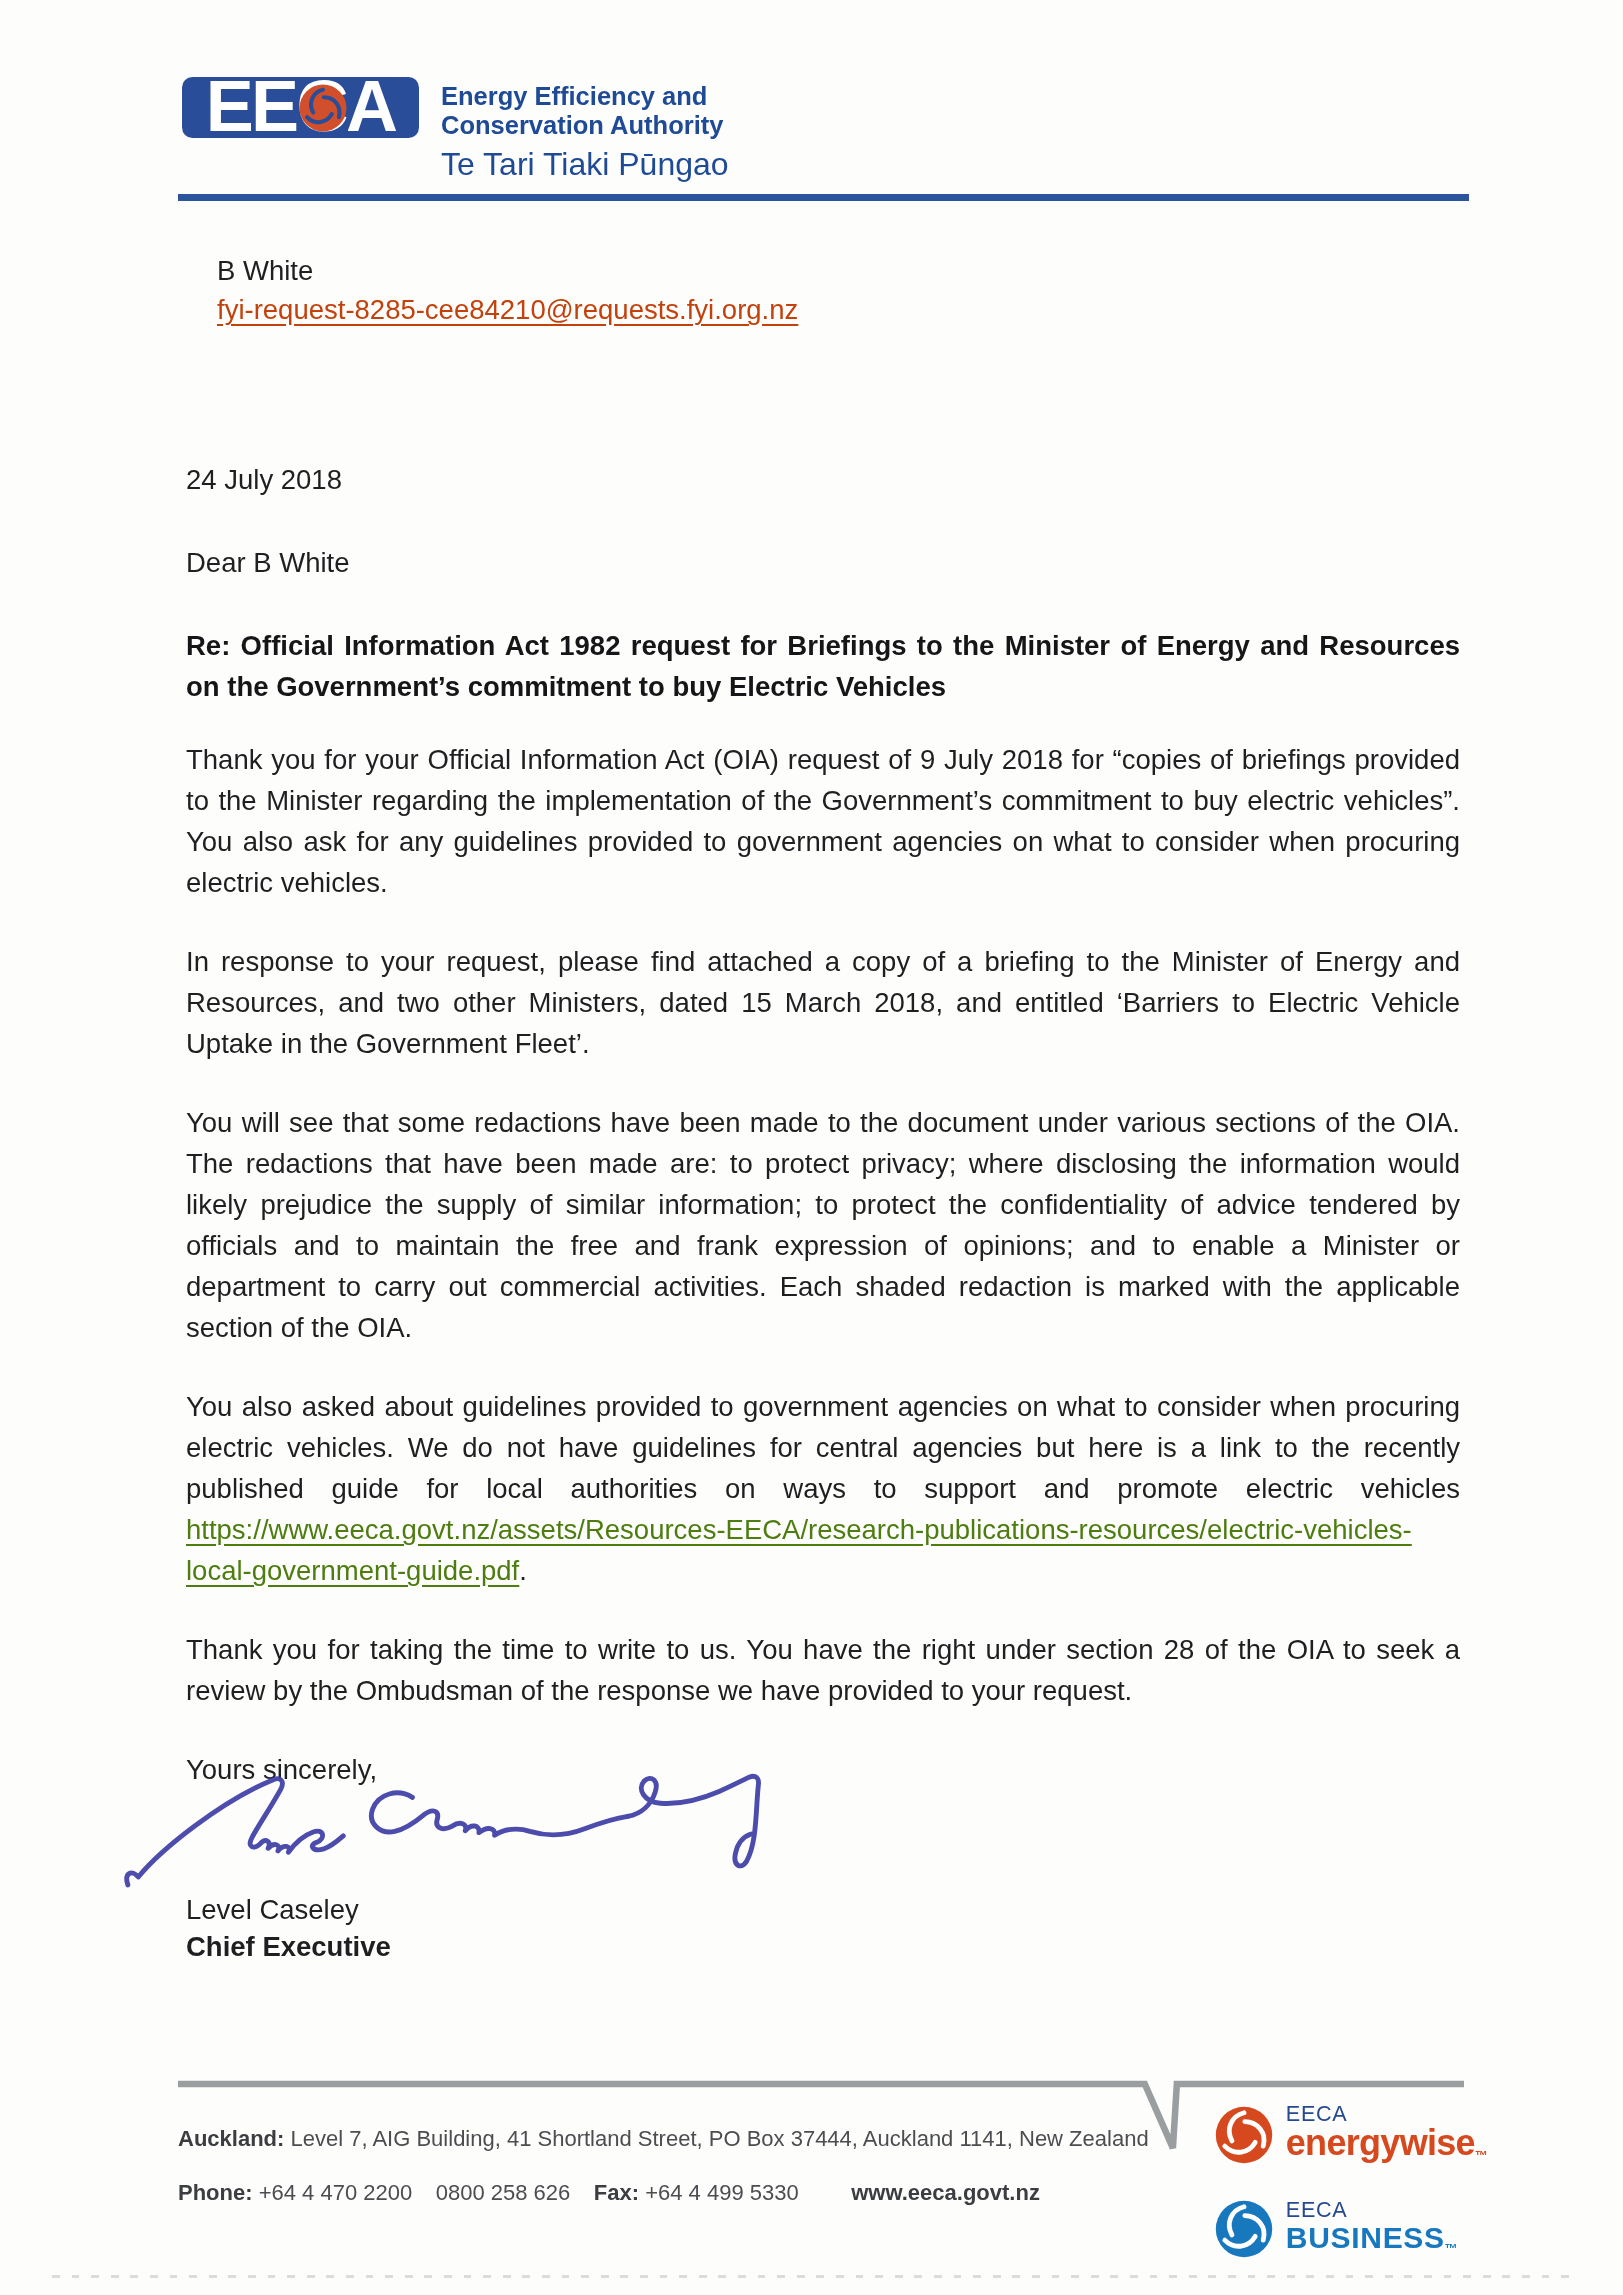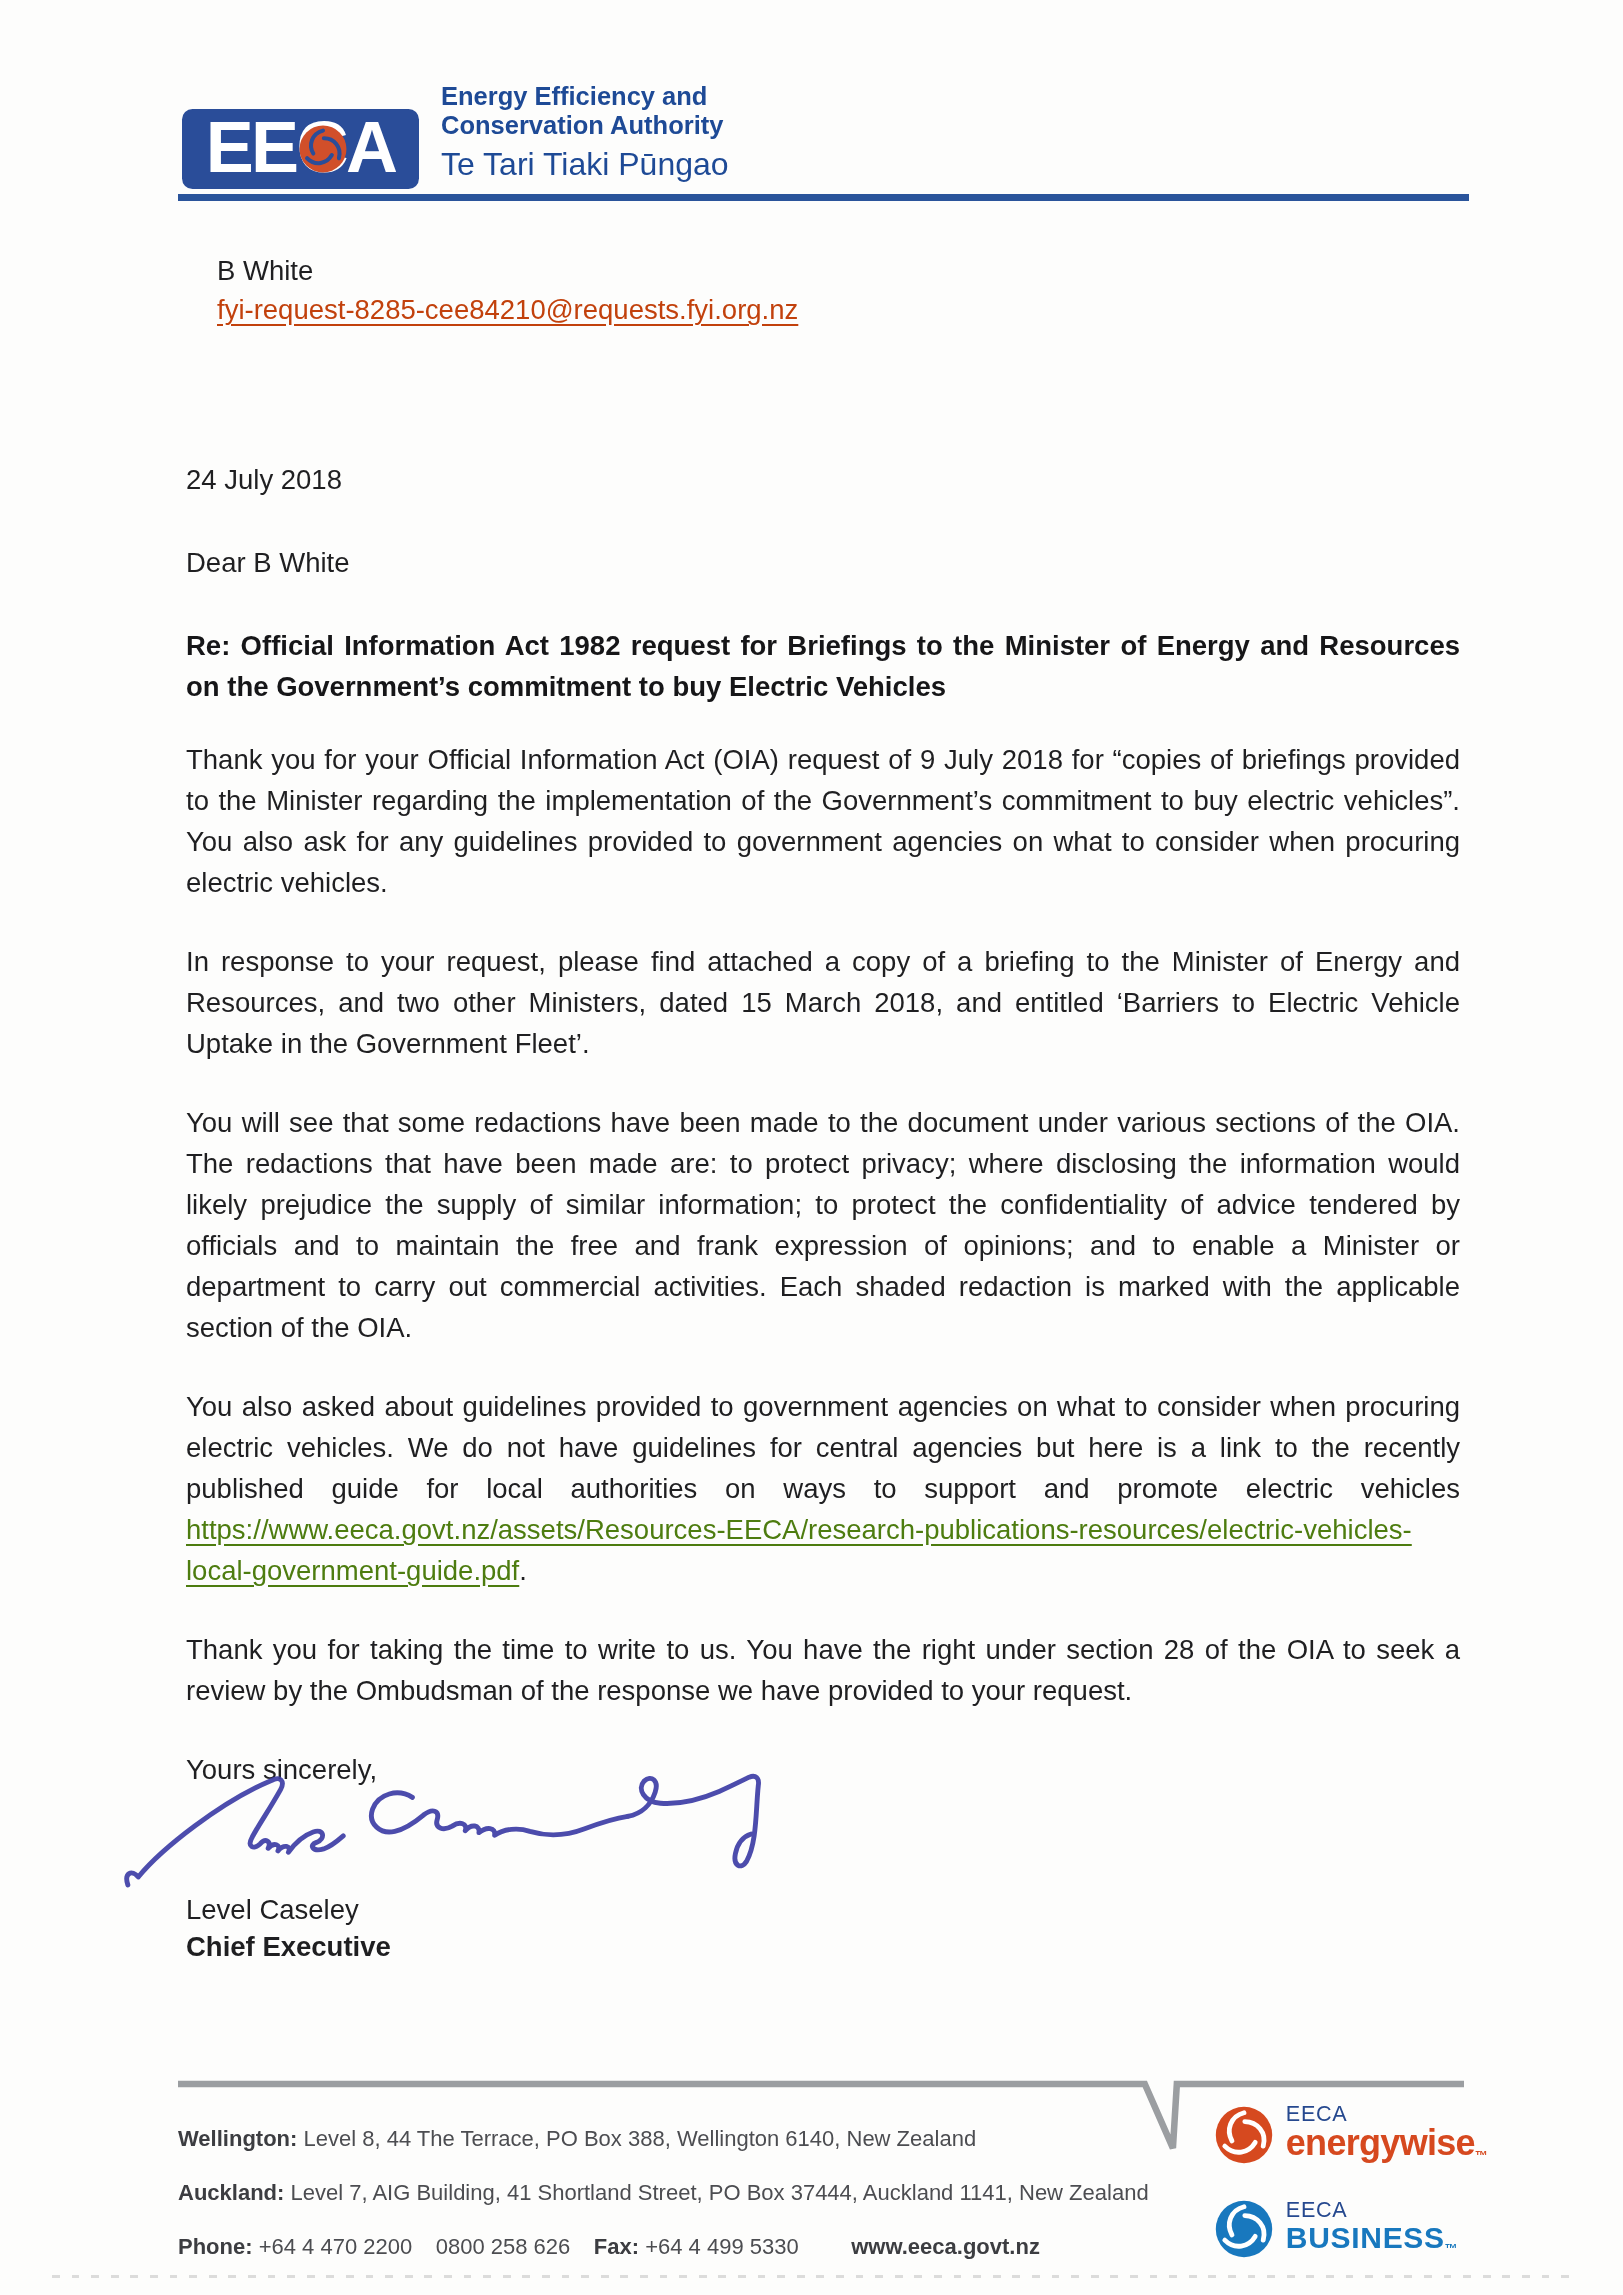--- a/index.html
+++ b/index.html
@@ -9,23 +9,23 @@
     width:1623px;height:2295px;
     margin:0 auto;
     background:#fdfdfc;
     overflow:hidden;
     font-family:"Liberation Sans", sans-serif;
     color:#1f1f21;
   }
   
   .logo-box{
     position:absolute;left:182px;top:77px;
-    width:237px;height:80px;
+    width:237px;height:61px;
     background:#2a4d99;border-radius:10.5px;
-    display:flex;align-items:center;justify-content:center;margin-top:32px;
+    display:flex;align-items:center;justify-content:center;
   }
   .logo-word{
     font-size:72px;font-weight:700;color:#ffffff;
     letter-spacing:-2.6px;line-height:1;display:flex;align-items:center;
     padding-bottom:3.9px;
   }
   .c-wrap{position:relative;display:inline-block;}
   .c-swirl{
     position:absolute;left:53%;top:53%;
     transform:translate(-50%,-50%);
@@ -137,24 +137,20 @@
   </svg>
   <div class="sig-name">Level Caseley</div>
   <div class="sig-title">Chief Executive</div>
 
   <svg class="footer-rule" viewBox="0 0 1966 122">
     <path d="M 0,6 H 1478 L 1521,104 L 1527,6 H 1966" fill="none" stroke="#9b9ea1" stroke-width="10"></path>
   </svg>
 
   <div class="footer-lines">
     <div class="footer-line">
-      <span class="lbl">Wellington:</span>
-      <span>Level 8, 44 The Terrace, PO Box 388, Wellington 6140, New Zealand</span>
-    </div>
-    <div class="footer-line">
       <span class="lbl">Auckland:</span>
       <span>Level 7, AIG Building, 41 Shortland Street, PO Box 37444, Auckland 1141, New Zealand</span>
     </div>
     <div class="footer-line">
       <span class="lbl">Phone:</span>
       <span>+64 4 470 2200</span><span class="gap"></span><span>0800 258 626</span><span class="gap"></span><span class="lbl">Fax:</span>
       <span>+64 4 499 5330</span><span class="gap"></span><span class="site">www.eeca.govt.nz</span>
     </div>
   </div>
 

